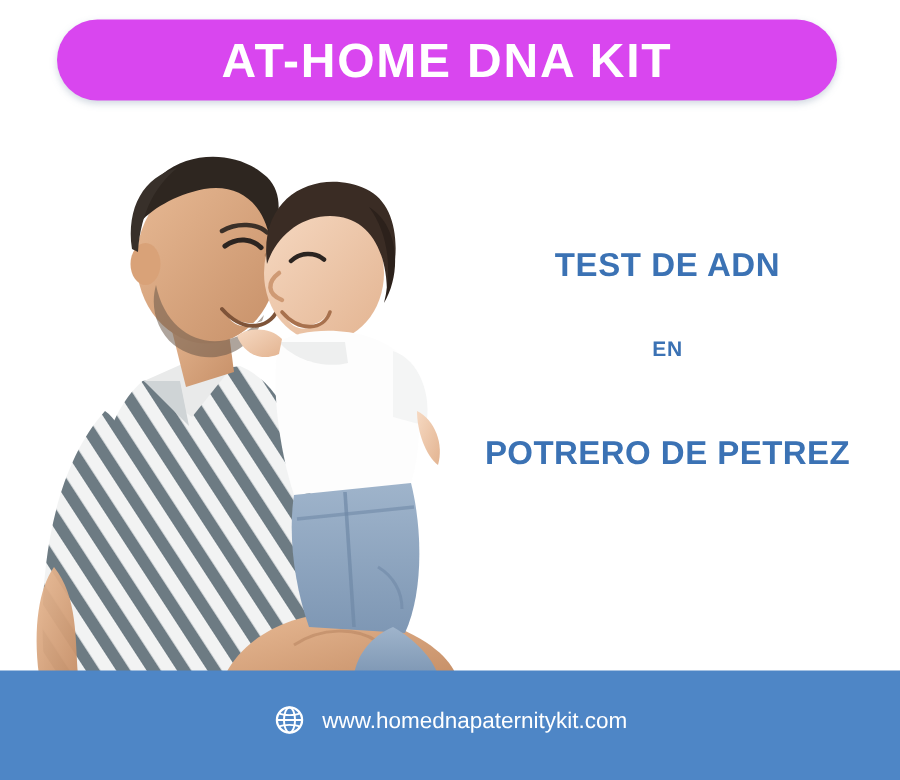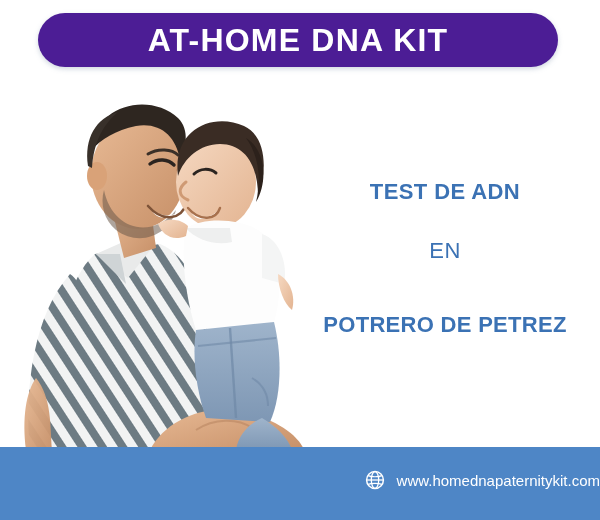--- a/index.html
+++ b/index.html
@@ -21,21 +21,21 @@
     overflow: hidden;
   }
 
   
   .header-banner {
     position: absolute;
     left: 38px;
     top: 13px;
     width: 520px;
     height: 54px;
-    background: #4c1d95;
+    background: #d946ef;
     border-radius: 28px;
     box-shadow: 0 2px 5px rgba(120,140,165,0.35);
     display: flex;
     align-items: center;
     justify-content: center;
   }
   .header-title {
     color: #ffffff;
     font-size: 32px;
     font-weight: bold;
@@ -69,26 +69,26 @@
     align-items: center;
     justify-content: flex-start;
   }
   .line-main {
     color: #3b72b4;
     font-size: 22px;
     font-weight: bold;
     letter-spacing: 0.4px;
     line-height: 1;
     white-space: nowrap;
-    margin-top: 31px;
+    margin-top: 16px;
   }
   .line-en {
     color: #3b72b4;
-    font-size: 22px;
-    font-weight: normal;
+    font-size: 14px;
+    font-weight: bold;
     letter-spacing: 0.4px;
     line-height: 1;
     white-space: nowrap;
     margin-top: 37px;
   }
   .line-city {
     color: #3b72b4;
     font-size: 22px;
     font-weight: bold;
     letter-spacing: 0.3px;
@@ -101,21 +101,21 @@
   .footer {
     position: absolute;
     left: 0;
     top: 447px;
     width: 600px;
     height: 73px;
     background: #4e86c6;
     display: flex;
     flex-direction: row;
     align-items: center;
-    justify-content: flex-end;
+    justify-content: center;
   }
   .footer-row {
     display: flex;
     align-items: center;
     justify-content: center;
     color: #ffffff;
   }
   .footer-row-1 { margin-bottom: 7px; }
   .contact-item {
     display: flex;

